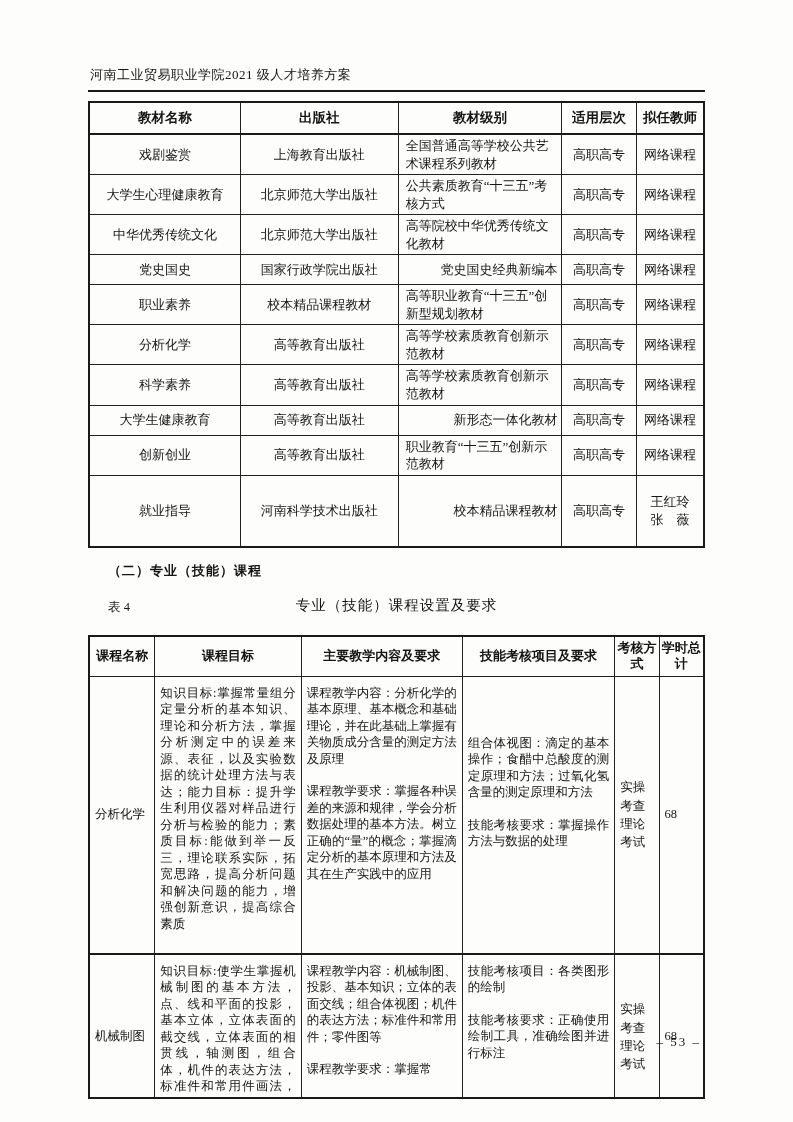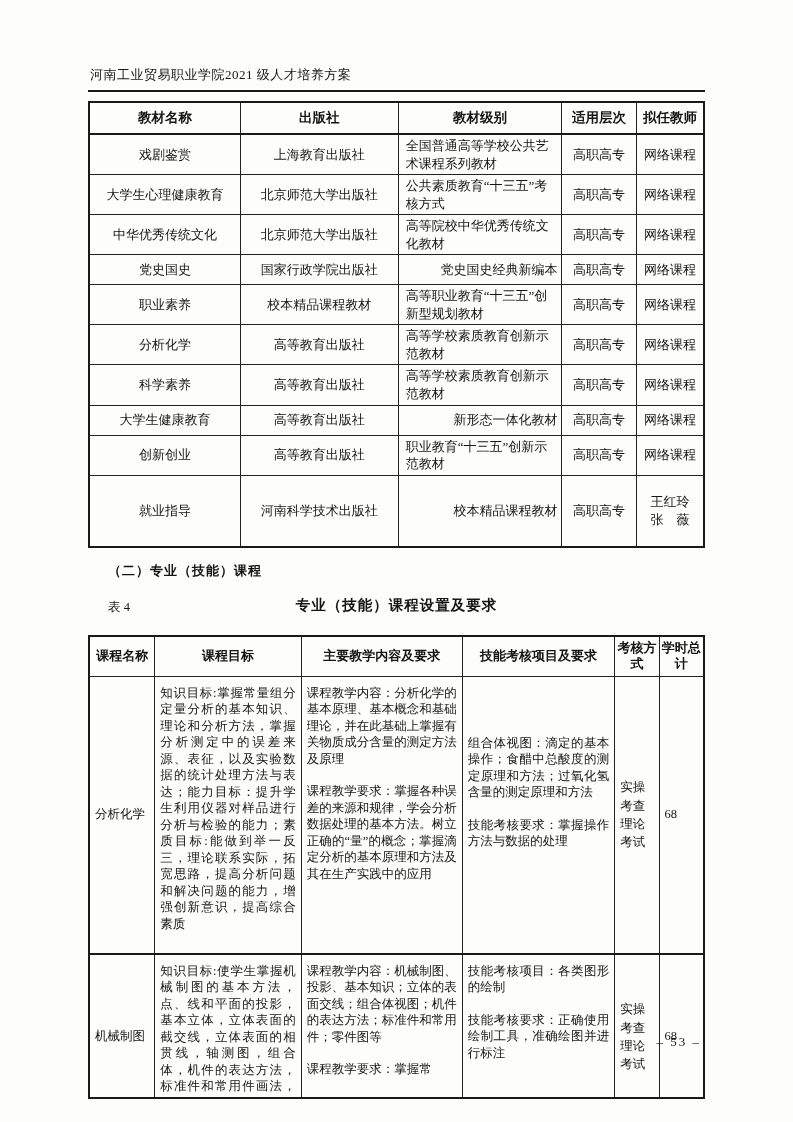--- a/index.html
+++ b/index.html
@@ -32,21 +32,21 @@
   .t1 td.lv1 { text-align: right; }
   .rh-2l { height: 37px; }
   .rh-1l { height: 30px; }
   .rh-last { height: 72px; }
   .pre { white-space: pre-line; }
   
   .sect { font-size: 13px; font-weight: bold; margin: 14px 0 0 20px; letter-spacing: 1px; font-family: Liberation Serif, serif; }
   
   .cap { position: relative; margin-top: 16px; height: 22px; }
   .cap .lbl { position: absolute; left: 0; top: 3px; font-size: 12.5px; margin-left: 20px; }
-  .cap .ttl { text-align: center; font-size: 14.5px; font-weight: bold; letter-spacing: 1px; }
+  .cap .ttl { text-align: center; font-size: 14.5px; font-weight: normal; letter-spacing: 1px; }
   
   .t2wrap { height: 464px; overflow: hidden; border-bottom: 2.5px solid #1a1a1a; margin-top: 17px; }
   .t2 { border: 2.5px solid #1a1a1a; border-bottom: none; font-size: 12.5px; }
   .t2 th {
     font-weight: bold; text-align: center; vertical-align: middle;
     height: 40px; font-size: 13px; line-height: 1.25; padding: 2px 1px;
   }
   .t2 td { vertical-align: top; padding: 8px 5px; }
   .t2 td.center { vertical-align: middle; }
   .t2 .txt { line-height: 1.32; text-align: justify; }

